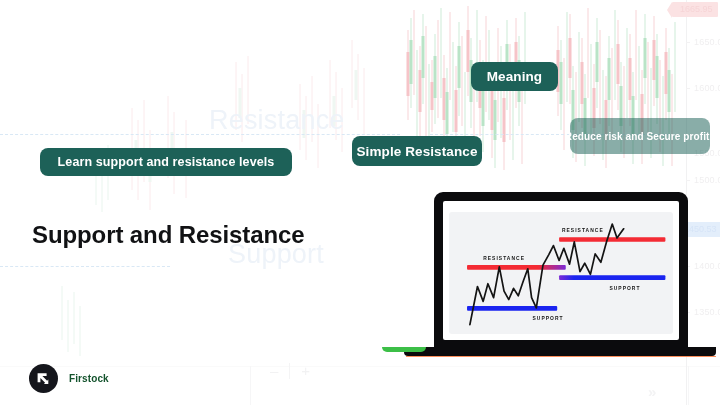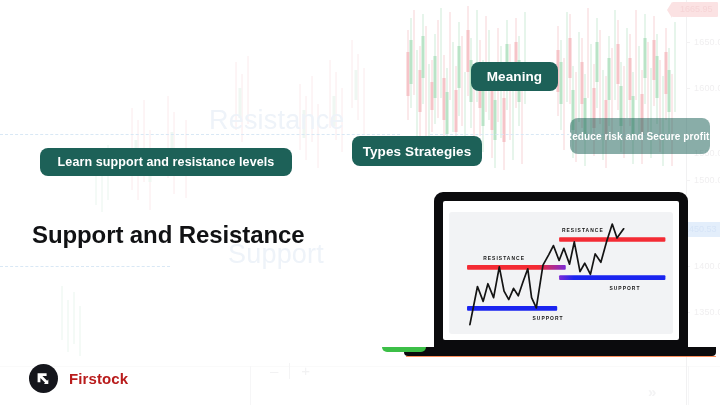--- a/index.html
+++ b/index.html
@@ -129,23 +129,23 @@
   .logo-mark {
     width: 29px;
     height: 29px;
     border-radius: 50%;
     background: #15161c;
     display: flex;
     align-items: center;
     justify-content: center;
   }
   .logo-text {
-    font-size: 15px;
+    font-size: 10px;
     font-weight: bold;
-    color: #b91c1c;
+    color: #14532d;
     letter-spacing: .1px;
   }
 
   
   .laptop {
     position: absolute;
     left: 404px;
     top: 192px;
   }
   .laptop-lid {
@@ -337,21 +337,21 @@
   </div>
 
   <div class="watermark" style="left:209px; top:105px;">Resistance</div>
   <div class="watermark" style="left:228px; top:239px;">Support</div>
 
   <div class="pill" style="left:40px; top:148px; width:252px; height:28px; font-size:12.5px;">
     <span>Learn support and resistance levels</span>
   </div>
 
   <div class="pill" style="left:352px; top:136px; width:130px; height:30px; font-size:13.5px;">
-    <span>Types Strategies</span>
+    <span>Simple Resistance</span>
   </div>
 
   <div class="pill" style="left:471px; top:62px; width:87px; height:29px; font-size:13.5px;">
     <span>Meaning</span>
   </div>
 
   <div class="pill faded" style="left:570px; top:118px; width:140px; height:36px; font-size:10px;">
     <span>Reduce risk and Secure profits</span>
   </div>
 

